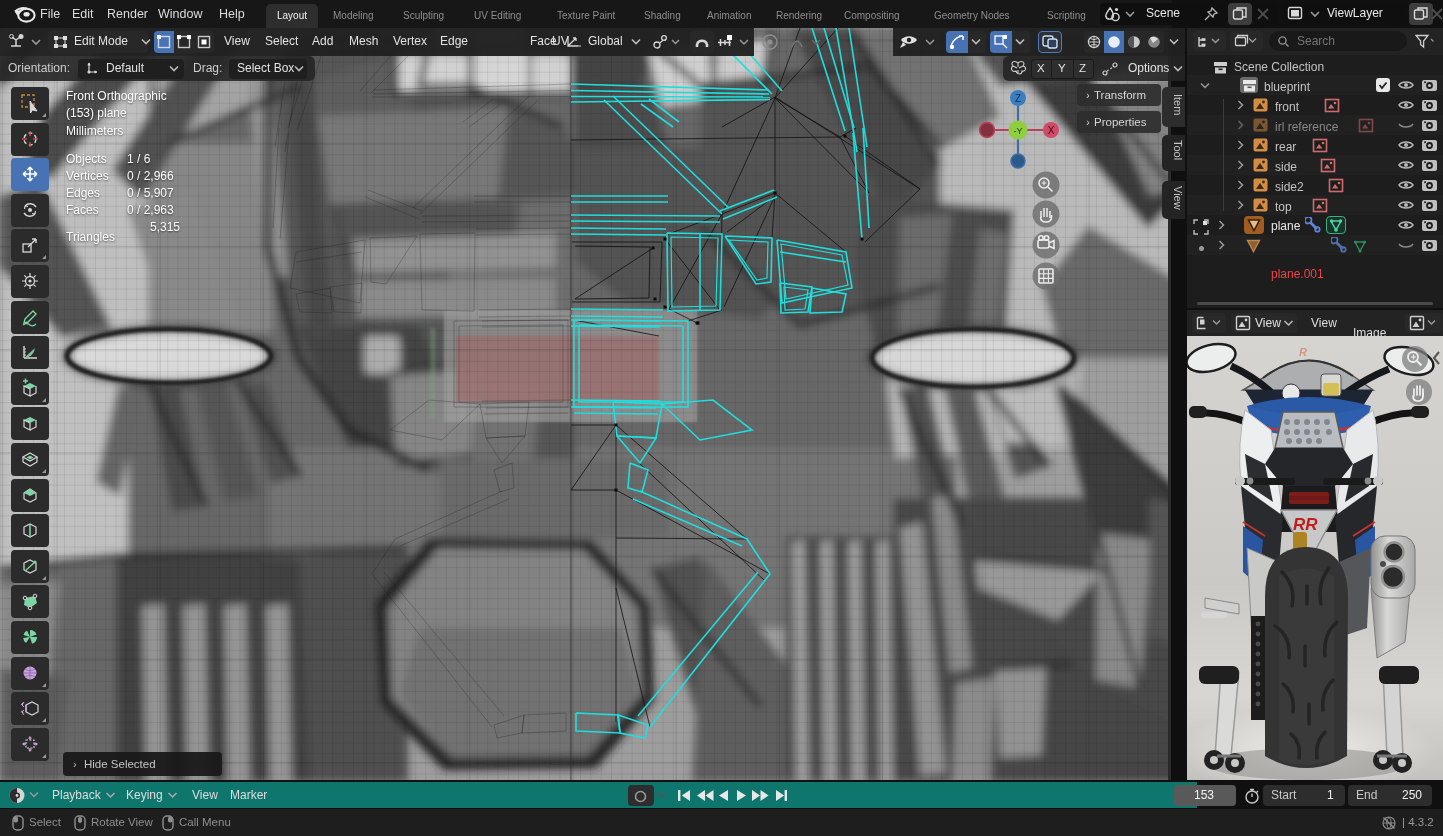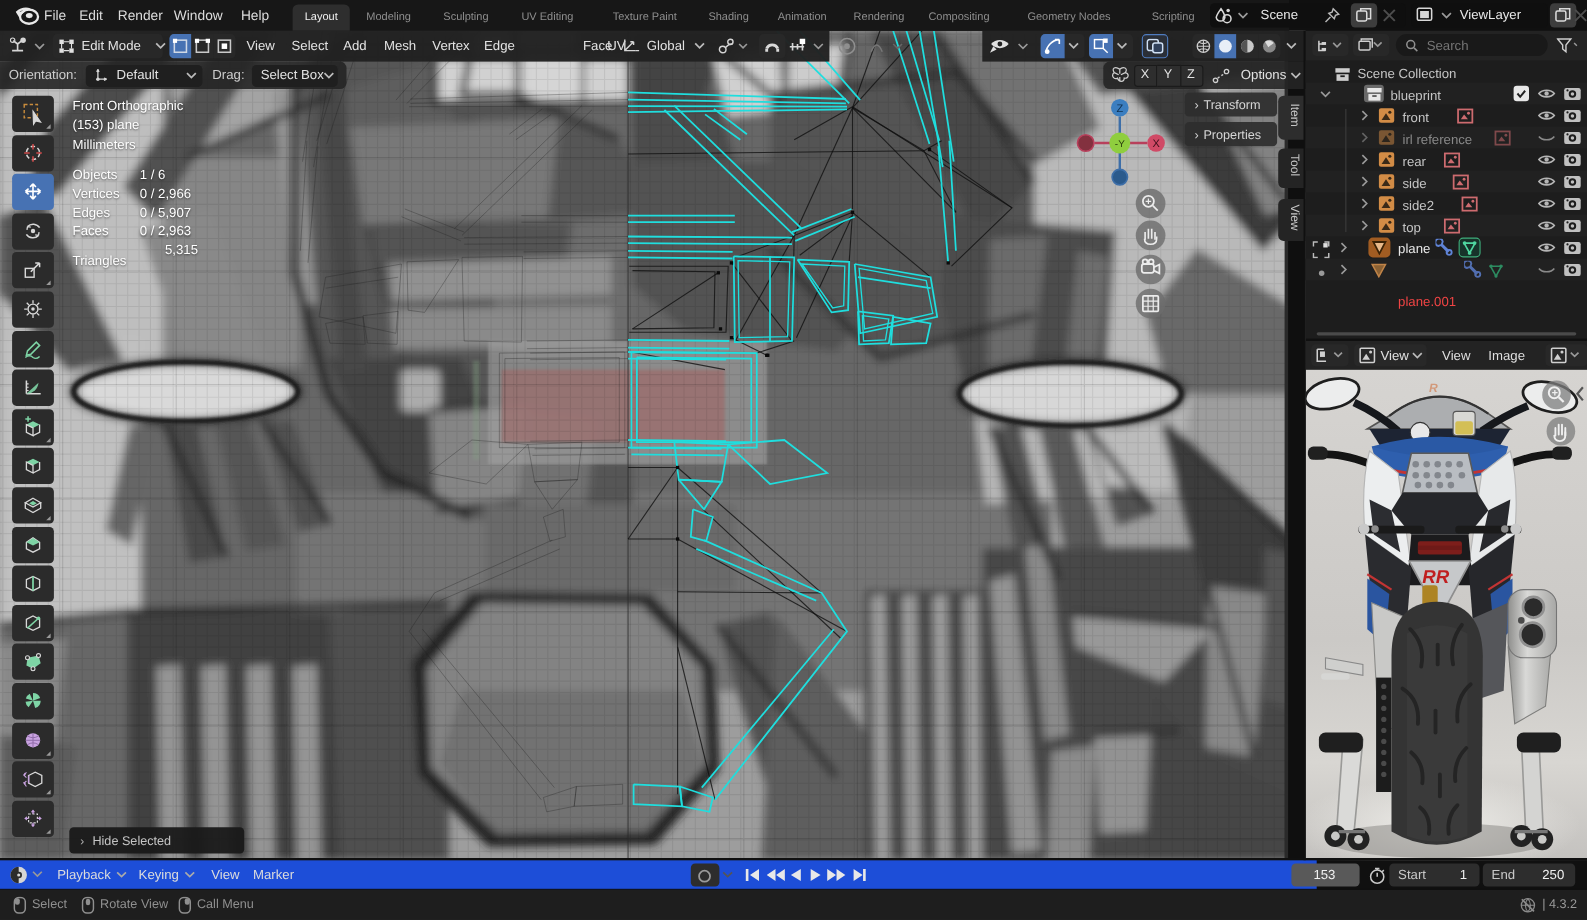--- a/index.html
+++ b/index.html
@@ -14,21 +14,21 @@
 #topbar .tab { position:absolute; top:4px; height:24px; line-height:24px; padding:0 11px;
   color:#8e8e8e; font-size:10px; border-radius:5px 5px 0 0; }
 #topbar .tab.active { background:#2e2e2e; color:#f2f2f2; }
 
 .hbtn { position:absolute; background:#282828; border-radius:4px; }
 .txt { position:absolute; white-space:nowrap; }
 
 #outliner { position:absolute; left:1187px; top:28px; width:256px; height:280px; background:#1d1d1d; }
 #imged { position:absolute; left:1187px; top:310px; width:256px; height:472px; background:#1d1d1d; }
 
-#timeline { position:absolute; left:0; top:782px; width:1197px; height:27px; background:#1d4ed8; }
+#timeline { position:absolute; left:0; top:782px; width:1197px; height:27px; background:#0f766e; }
 #statusbar { position:absolute; left:0; top:809px; width:1443px; height:27px; background:#1e1e1e;
   color:#8f8f8f; font-size:11.5px; }
 .sep { position:absolute; background:#101010; }
 </style>
 </head>
 <body>
 <div id="root">
 
 <div class="abs" style="left:0;top:28px;width:1187px;height:754px;background:#9f9f9f;overflow:hidden;">
 <svg id="vpsvg" width="1187" height="754" viewBox="0 0 1187 754">
@@ -1008,21 +1008,21 @@
   <svg class="abs" style="left:48px;top:5px;" width="16" height="16" viewBox="0 0 16 16">
     <rect x="1.5" y="1.5" width="13" height="13" rx="1" fill="none" stroke="#d0d0d0" stroke-width="1.4"></rect>
     <path d="M3.5 12 L7 6.5 L10.5 12 Z" fill="#d0d0d0"></path>
         <circle cx="11" cy="5" r="1.4" fill="#d0d0d0"></circle>
   </svg>
   <span class="txt" style="left:68px;top:6px;color:#e0e0e0;font-size:12px;">View</span>
   <svg class="abs" style="left:96px;top:10px;" width="11" height="7" viewBox="0 0 11 7">
         <path d="M1.5 1 l4 4 l4 -4" stroke="#bbb" stroke-width="1.5" fill="none"></path>
       </svg>
   <span class="txt" style="left:124px;top:6px;color:#dedede;font-size:12px;">View</span>
-  <span class="txt" style="left:166px;top:6px;color:#dedede;font-size:12px;">Image</span>
+  <span class="txt" style="left:166px;top:16px;color:#dedede;font-size:12px;">Image</span>
   <div class="hbtn" style="left:218px;top:3px;width:38px;height:20px;"></div>
   <svg class="abs" style="left:222px;top:5px;" width="30" height="16" viewBox="0 0 30 16">
     <rect x="1.5" y="1.5" width="13" height="13" rx="1" fill="none" stroke="#d0d0d0" stroke-width="1.4"></rect>
     <path d="M3.5 12 L7 6.5 L10.5 12 Z" fill="#d0d0d0"></path>
         <circle cx="11" cy="5" r="1.4" fill="#d0d0d0"></circle>
     <path d="M19 5.5 l3.5 3.5 L26 5.5" stroke="#999" stroke-width="1.5" fill="none"></path>
   </svg>
 
   <svg class="abs" style="left:0;top:26px;" width="256" height="446" viewBox="0 0 256 446">
     <defs>

